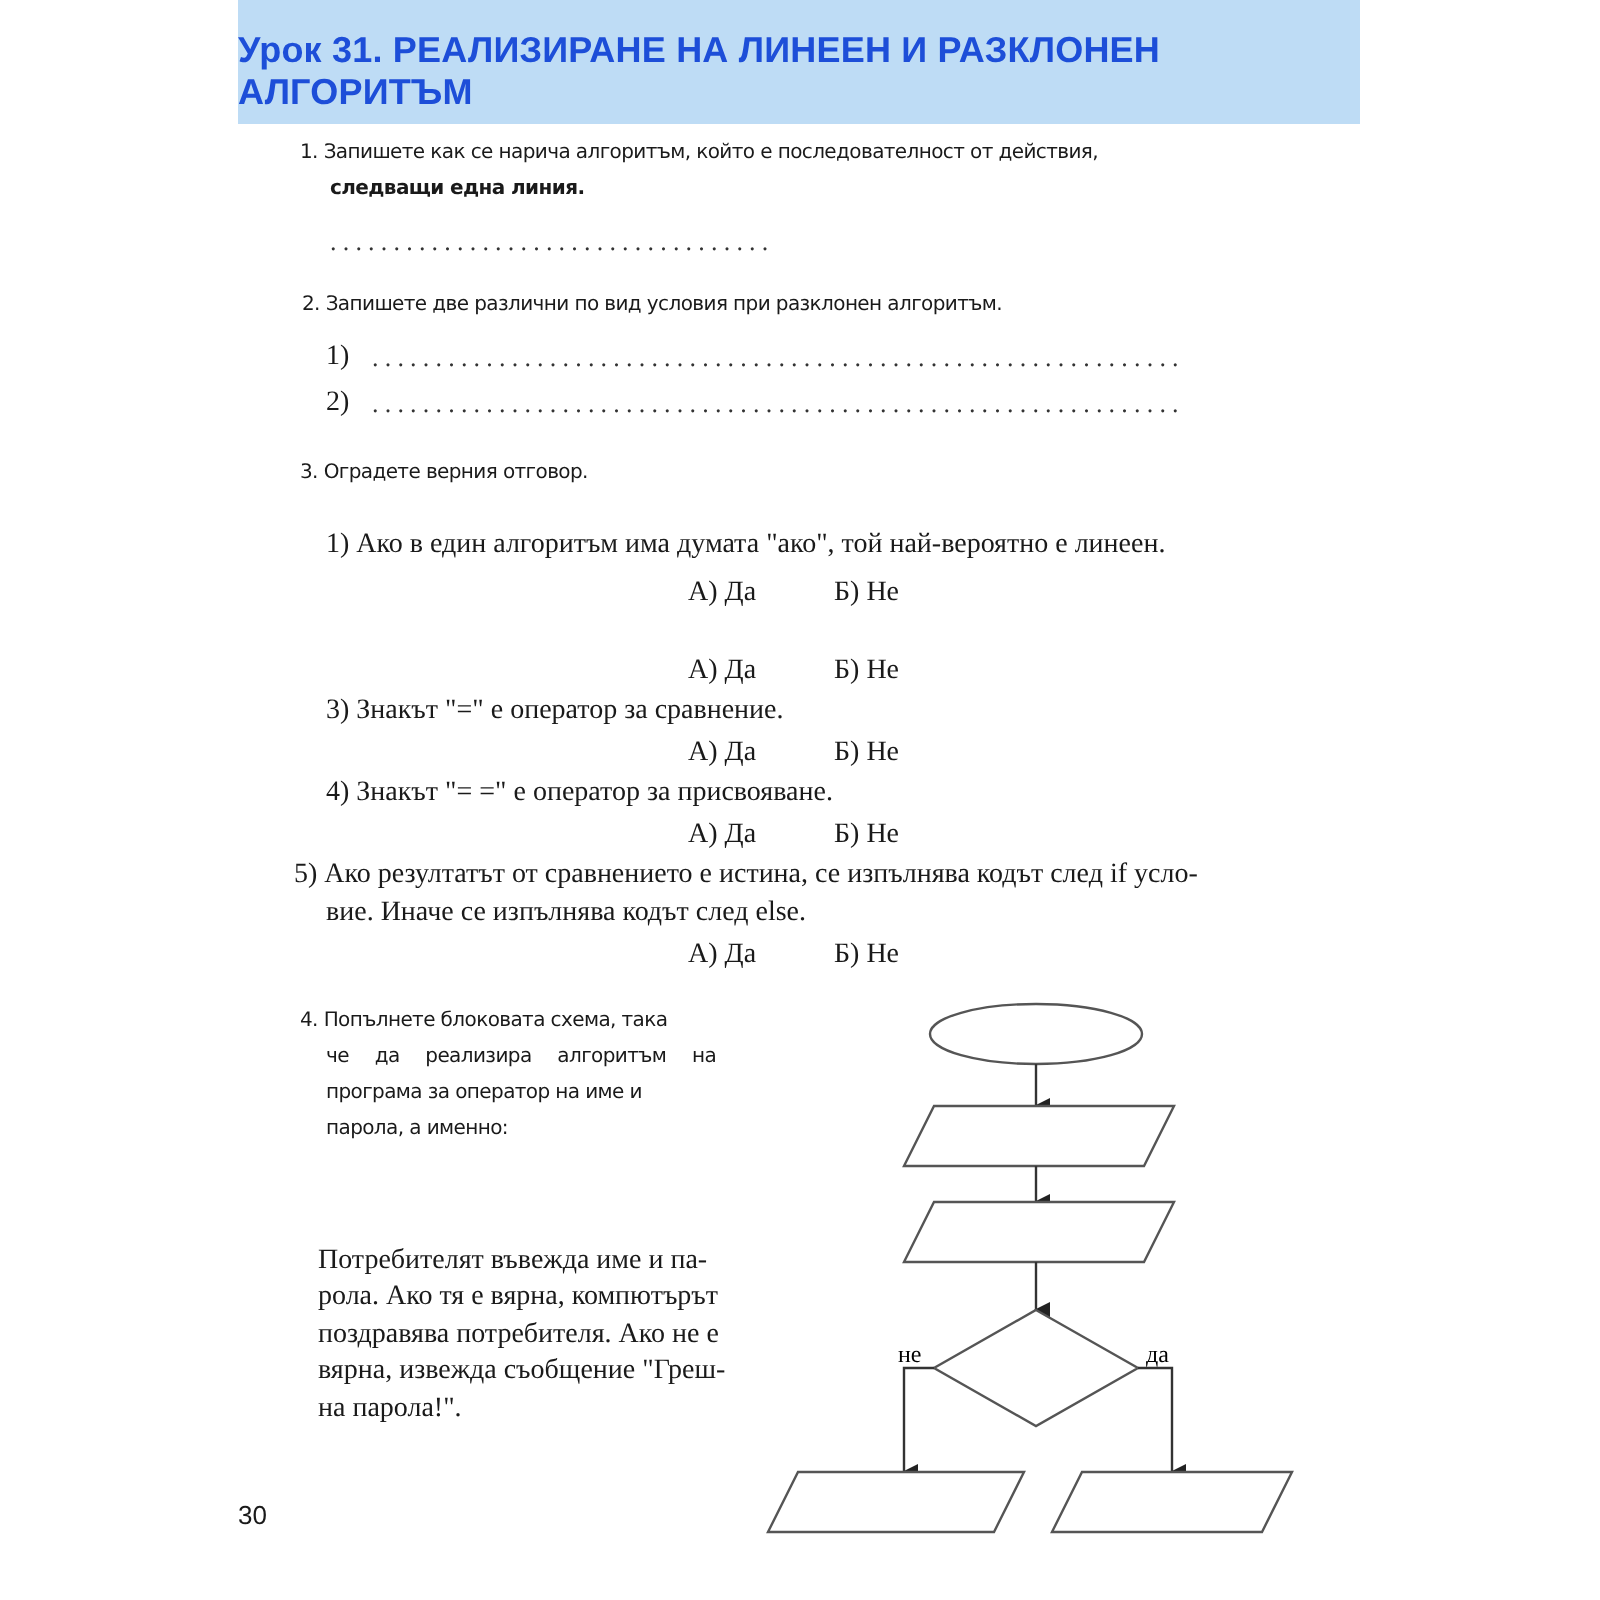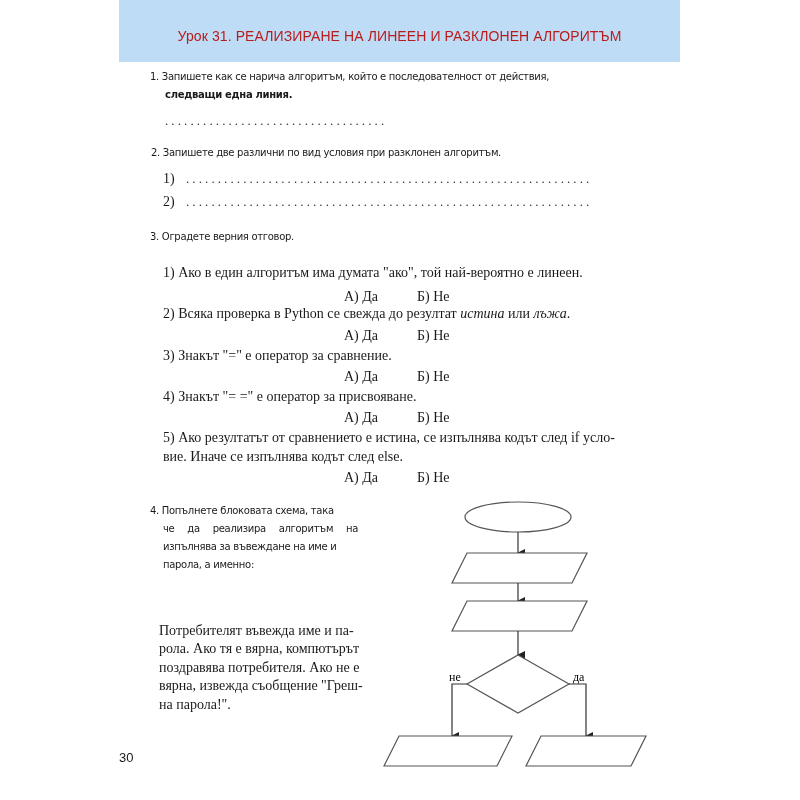--- a/index.html
+++ b/index.html
@@ -1,19 +1,19 @@
 <!DOCTYPE html>
 <html><head>
   <meta charset="utf-8">
   <style>
     html, body { margin: 0; padding: 0; background: #ffffff; }
     body { width: 800px; height: 800px; position: relative; overflow: hidden; color: #1a1a1a; }
     .page { position: absolute; left: 119px; top: 0; width: 561px; height: 800px; background: #ffffff; }
     .header { position: absolute; left: 0; top: 0; width: 561px; height: 62px; background: #bedcf5; display: flex; align-items: center; justify-content: center; }
-    .header-title { font-family: "Liberation Sans", sans-serif; font-weight: normal; font-size: 14px; letter-spacing: 0.1px; color: #b91c1c; margin-top: 10px; }
+    .header-title { font-family: "Liberation Sans", sans-serif; font-weight: bold; font-size: 18px; letter-spacing: 0.1px; color: #1d4ed8; margin-top: 10px; }
     .sans { font-family: "DejaVu Sans", "Liberation Sans", sans-serif; font-size: 10px; letter-spacing: -0.3px; }
     .serif { font-family: "Liberation Serif", serif; font-size: 14px; }
     .abs { position: absolute; white-space: nowrap; }
     .dots { font-family: "Liberation Serif", serif; font-size: 13px; letter-spacing: 3.1px; color: #333; }
     .choice { position: absolute; font-family: "Liberation Serif", serif; font-size: 14px; }
     .flow-label { font-family: "Liberation Serif", serif; font-size: 12px; }
     .page-num { font-family: "Liberation Sans", sans-serif; font-size: 13px; }
     svg { position: absolute; left: 0; top: 0; }
   </style>
 </head>
@@ -33,40 +33,39 @@
   <div class="abs dots" style="left:67px; top:171px;">................................................................</div>
   <div class="abs serif" style="left:44px; top:194px;">2)</div>
   <div class="abs dots" style="left:67px; top:194px;">................................................................</div>
 
   <div class="abs sans" style="left:31px; top:231px;">3. Оградете верния отговор.</div>
 
   <div class="abs serif" style="left:44px; top:265px;">1) Ако в един алгоритъм има думата "ако", той най-вероятно е линеен.</div>
   <div class="choice" style="left:225px; top:289px;">А) Да</div>
   <div class="choice" style="left:298px; top:289px;">Б) Не</div>
 
-  <div class="abs serif" style="left:44px; top:306px;"><span>2) Всяка проверка в Python се свежда до резултат </span><i>истина</i><span> или </span><i>лъжа</i><span>.</span></div>
   <div class="choice" style="left:225px; top:328px;">А) Да</div>
   <div class="choice" style="left:298px; top:328px;">Б) Не</div>
 
   <div class="abs serif" style="left:44px; top:348px;">3) Знакът "=" е оператор за сравнение.</div>
   <div class="choice" style="left:225px; top:369px;">А) Да</div>
   <div class="choice" style="left:298px; top:369px;">Б) Не</div>
 
   <div class="abs serif" style="left:44px; top:389px;">4) Знакът "= =" е оператор за присвояване.</div>
   <div class="choice" style="left:225px; top:410px;">А) Да</div>
   <div class="choice" style="left:298px; top:410px;">Б) Не</div>
 
-  <div class="abs serif" style="left:44px; top:430px;text-align:right;">5) Ако резултатът от сравнението е истина, се изпълнява кодът след if усло-</div>
+  <div class="abs serif" style="left:28px; top:430px;text-align:right;">5) Ако резултатът от сравнението е истина, се изпълнява кодът след if усло-</div>
   <div class="abs serif" style="left:44px; top:449px;">вие. Иначе се изпълнява кодът след else.</div>
   <div class="choice" style="left:225px; top:470px;">А) Да</div>
   <div class="choice" style="left:298px; top:470px;">Б) Не</div>
 
   <div class="abs sans" style="left:31px; top:505px;">4. Попълнете блоковата схема, така</div>
   <div class="abs sans" style="left:44px; top:523px; word-spacing:10px;">че да реализира алгоритъм на</div>
-  <div class="abs sans" style="left:44px; top:541px;">изпълнява за въвеждане на име и</div>
+  <div class="abs sans" style="left:44px; top:541px;">програма за оператор на име и</div>
   <div class="abs sans" style="left:44px; top:559px;">парола, а именно:</div>
 
   <div class="abs serif" style="left:40px; top:641px;">рола. Ако тя е вярна, компютърът</div>
   <div class="abs serif" style="left:40px; top:623px;">Потребителят въвежда име и па-</div>
   <div class="abs serif" style="left:40px; top:660px;">поздравява потребителя. Ако не е</div>
   <div class="abs serif" style="left:40px; top:678px;">вярна, извежда съобщение "Греш-</div>
   <div class="abs serif" style="left:40px; top:697px;">на парола!".</div>
 
   <div class="abs page-num" style="left:0px; top:750px;">30</div>
 </div>

